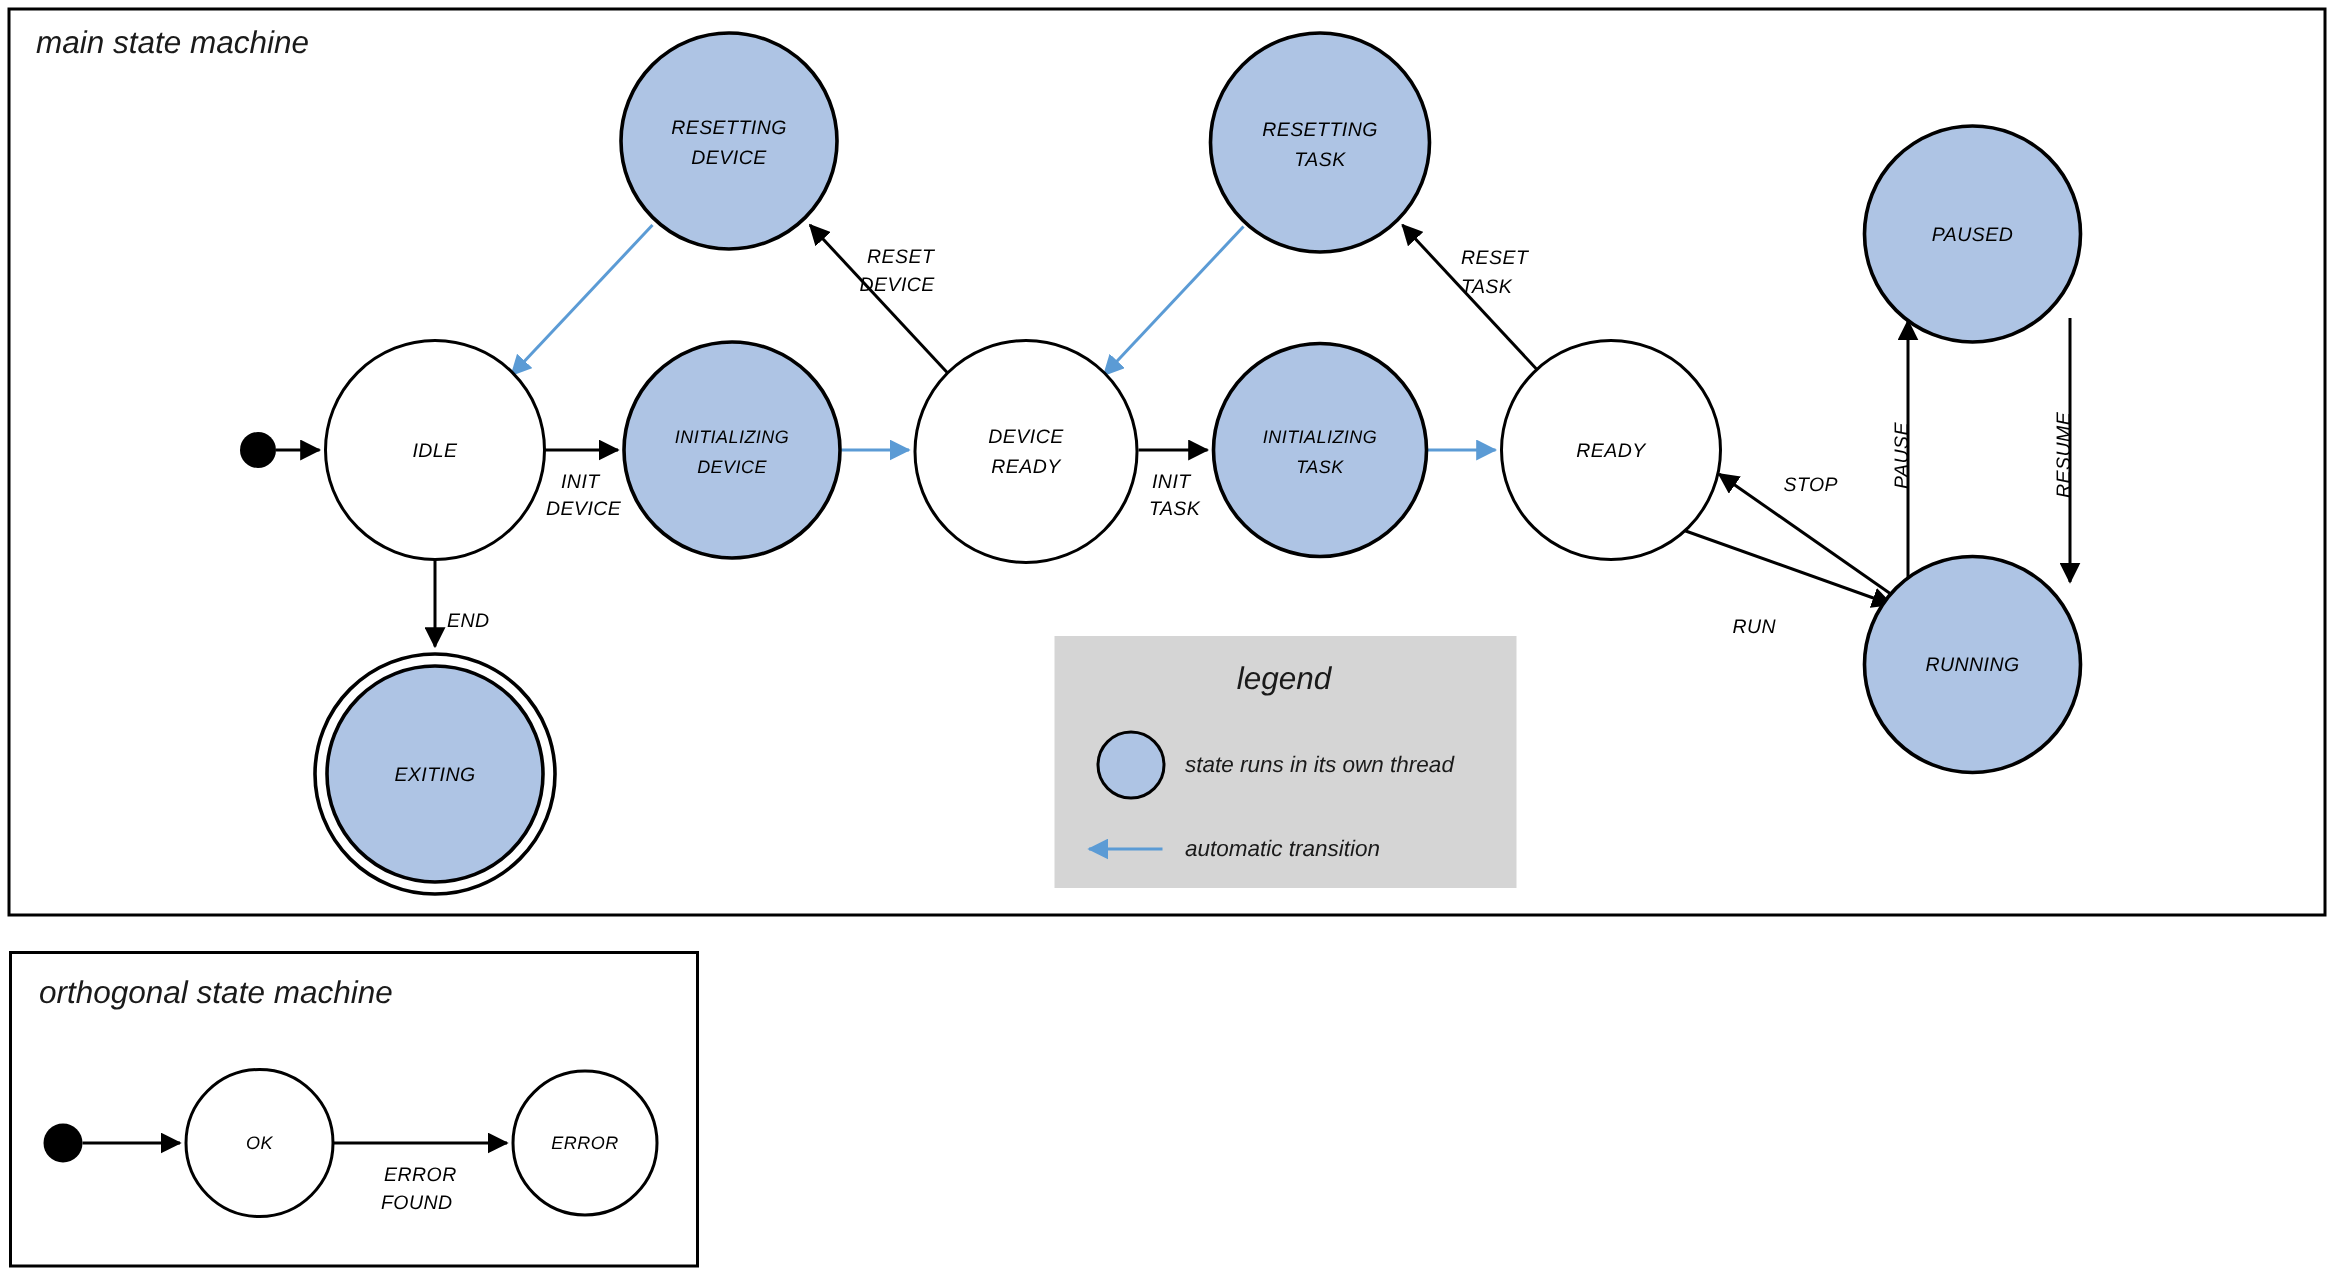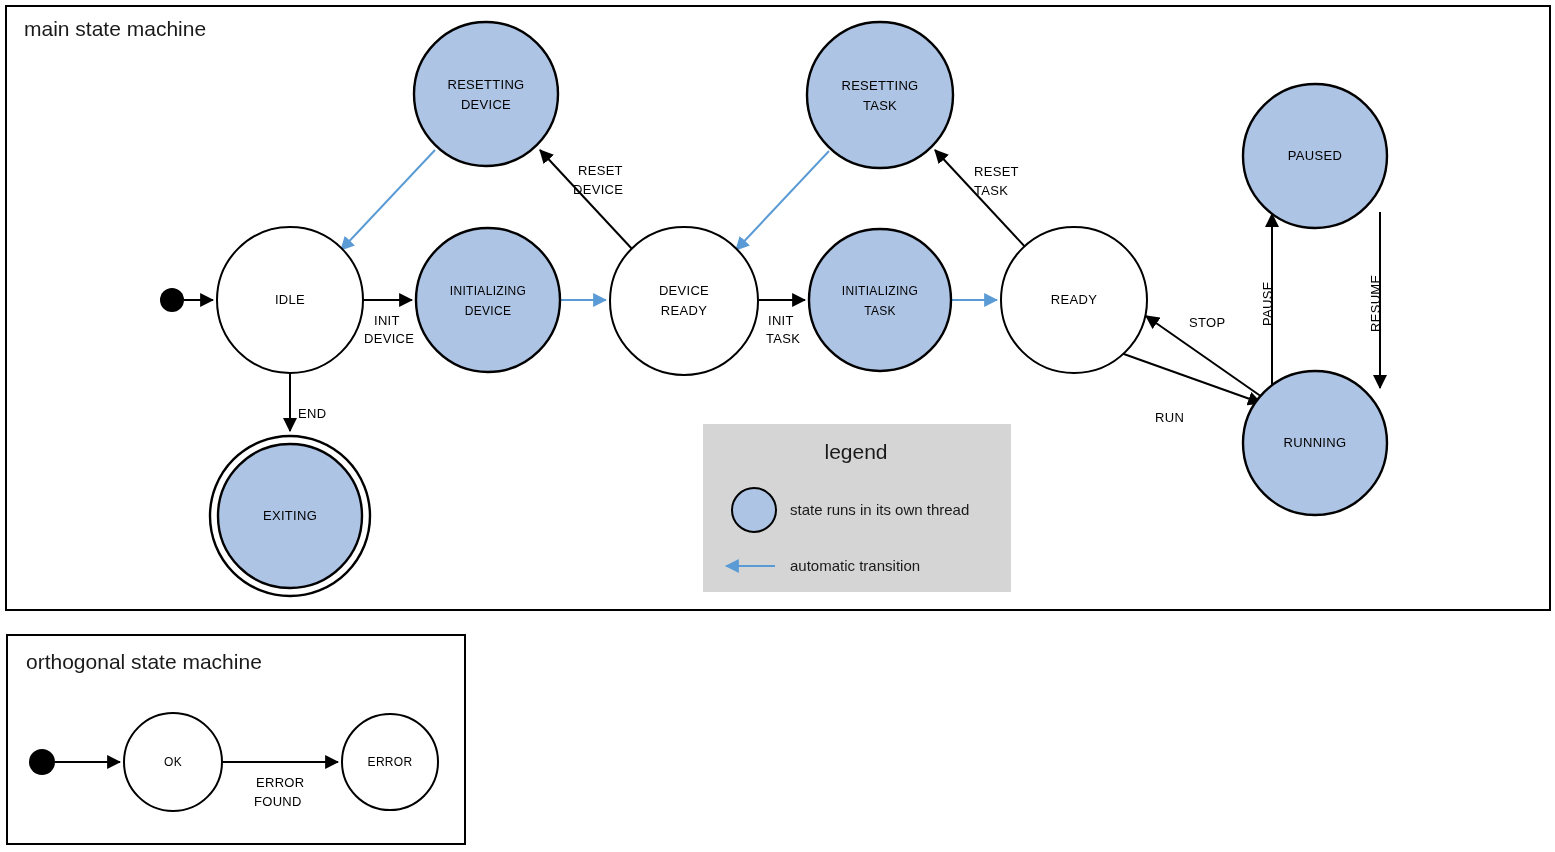--- a/index.html
+++ b/index.html
@@ -13,20 +13,21 @@
     height: 852px;
     font-family: "Liberation Sans", sans-serif;
     overflow: hidden;
     position: relative;
   }
   #canvas {
     position: absolute;
     left: 0; top: 0;
     width: 1555px;
     height: 852px;
+    font-style: italic;
   }
   svg { display: block; }
   .frame-rect {
     fill: #ffffff;
     stroke: #000000;
     stroke-width: 2;
   }
   .frame-title {
     font-family: "Liberation Sans", sans-serif;
     font-size: 21px;

